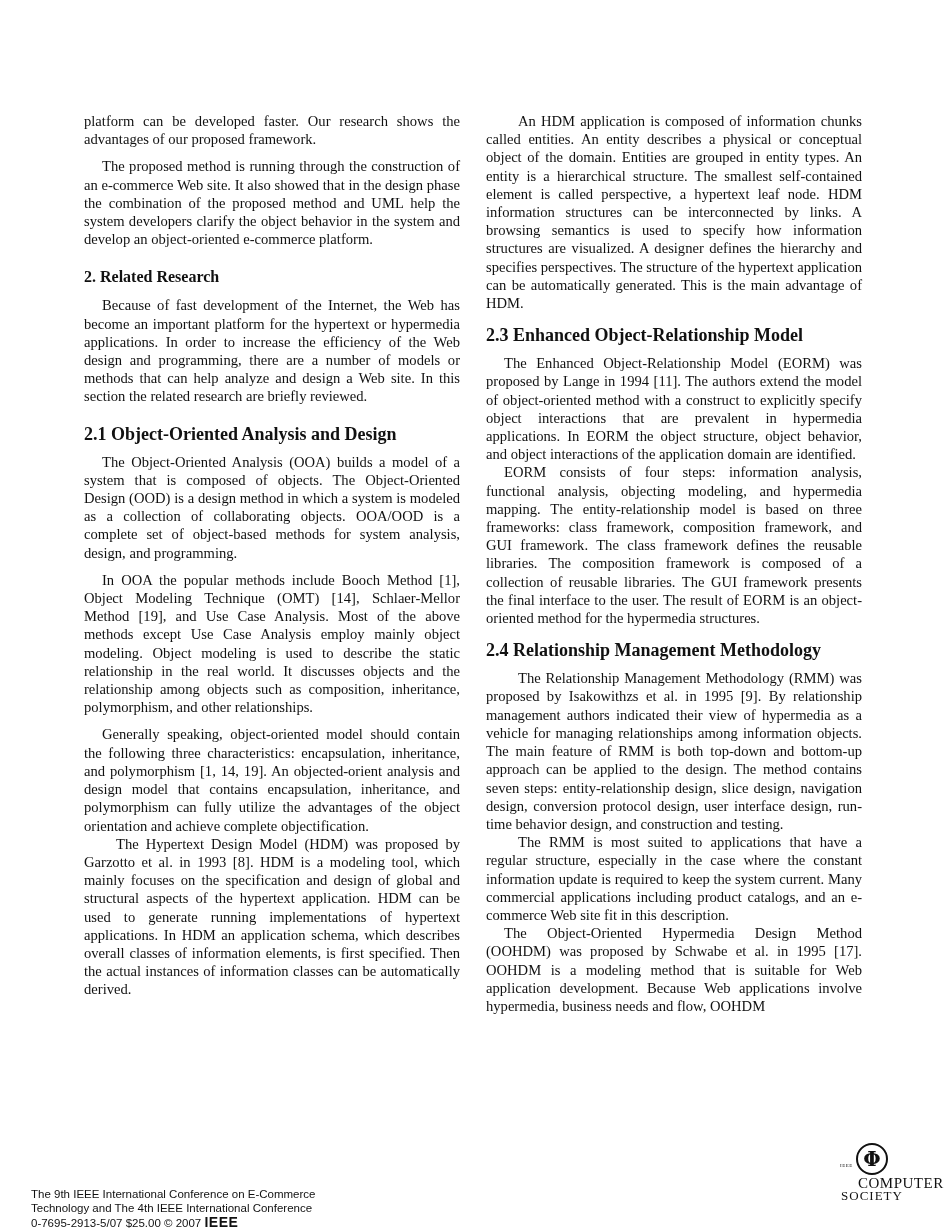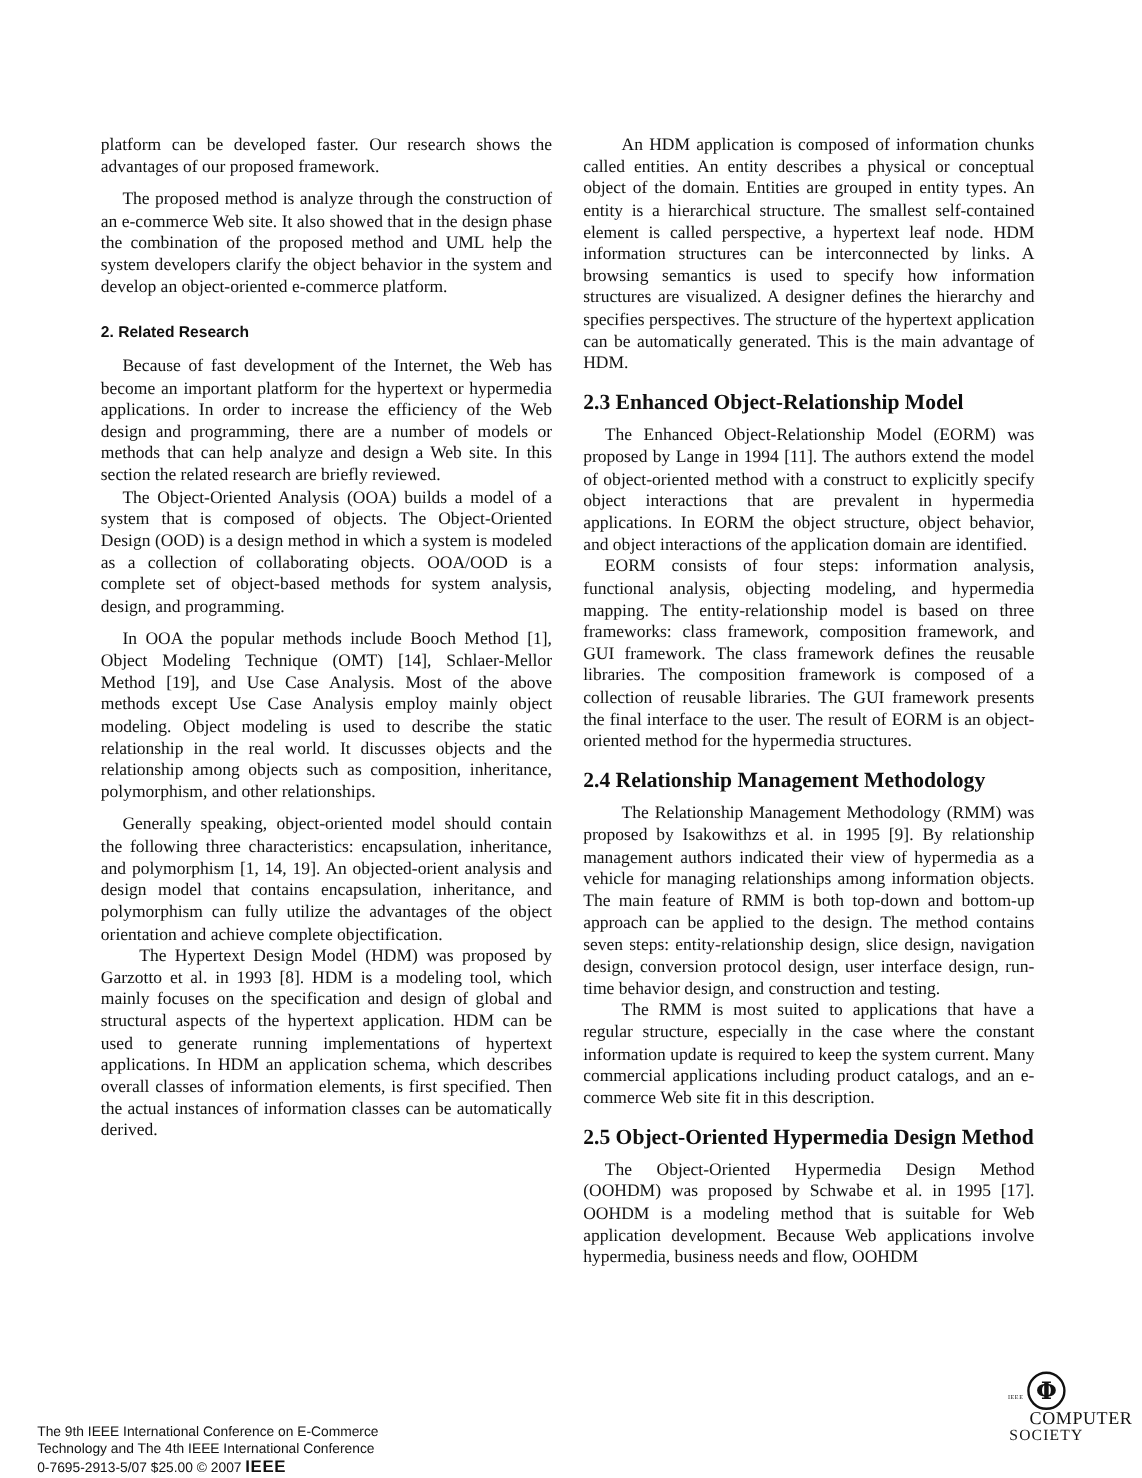--- a/index.html
+++ b/index.html
@@ -5,65 +5,65 @@
   html, body { margin: 0; padding: 0; background: #ffffff; }
   body { width: 952px; height: 1232px; position: relative; overflow: hidden; color: #111; }
   .page { position: absolute; left: 0; top: 0; width: 804px; height: 1232px; }
   .col { position: absolute; top: 112px; width: 376px; font-family: "Liberation Serif", serif; font-size: 14.6px; line-height: 18.2px; }
   .col.left { left: 84px; }
   .col.right { left: 486px; }
   p { margin: 0; text-align: justify; }
   p.indent { text-indent: 18px; }
   p.indent2 { text-indent: 32px; }
   .gap { height: 9px; }
-  h2.sec { font-family: Liberation Sans, sans-serif; font-weight: bold; font-size: 13px; margin: 18px 0 8px 0; line-height: 22px; }
+  h2.sec { font-family: Liberation Serif, serif; font-weight: bold; font-size: 16px; margin: 18px 0 8px 0; line-height: 22px; }
   h3.sub { font-family: "Liberation Serif", serif; font-weight: bold; font-size: 18px; margin: 18px 0 9px 0; line-height: 20px; }
   .right h3.sub { margin-top: 13px; }
   .footer-left { position: absolute; left: 31px; top: 1143px; font-family: "Liberation Sans", sans-serif; font-size: 11.5px; line-height: 14.2px; color: #111; margin-top: 44px; }
   .ieee-mark { font-family: "Liberation Sans", sans-serif; font-weight: bold; font-size: 14px; letter-spacing: 0.5px; }
   .logo { position: absolute; left: 822px; top: 1143px; width: 100px; height: 60px; text-align: center; }
   .logo .phi { width: 28px; height: 28px; border-radius: 50%; border: 2px solid #111; margin: 0 auto; position: relative; font-family: "DejaVu Serif", serif; font-weight: bold; font-size: 20px; line-height: 28px; }
   .logo .ieee-small { position: absolute; left: 18px; top: 20px; font-family: "Liberation Serif", serif; font-size: 5px; letter-spacing: 0.5px; }
   .logo .cs1 { font-family: "Liberation Serif", serif; font-size: 15px; line-height: 14px; letter-spacing: 0.5px; margin-top: 1px; margin-left: 36px; }
   .logo .cs2 { font-family: "Liberation Serif", serif; font-size: 13px; line-height: 12px; letter-spacing: 1px; }
 </style>
 </head>
 <body>
 
 <div class="page">
 
   <div class="col left">
     <p>platform can be developed faster. Our research shows the advantages of our proposed framework.</p>
     <div class="gap"></div>
-    <p class="indent">The proposed method is analyze through the construction of an e-commerce Web site. It also showed that in the design phase the combination of the proposed method and UML help the system developers clarify the object behavior in the system and develop an object-oriented e-commerce platform.</p>
+    <p class="indent">The proposed method is running through the construction of an e-commerce Web site. It also showed that in the design phase the combination of the proposed method and UML help the system developers clarify the object behavior in the system and develop an object-oriented e-commerce platform.</p>
 
     <h2 class="sec">2.  Related Research</h2>
     <p class="indent">Because of fast development of the Internet, the Web has become an important platform for the hypertext or hypermedia applications. In order to increase the efficiency of the Web design and programming, there are a number of models or methods that can help analyze and design a Web site. In this section the related research are briefly reviewed.</p>
 
+    <h3 class="sub">2.1 Object-Oriented Analysis and Design</h3>
     <p class="indent">The Object-Oriented Analysis (OOA) builds a model of a system that is composed of objects. The Object-Oriented Design (OOD) is a design method in which a system is modeled as a collection of collaborating objects. OOA/OOD is a complete set of object-based methods for system analysis, design, and programming.</p>
     <div class="gap"></div>
     <p class="indent">In OOA the popular methods include Booch Method [1], Object Modeling Technique (OMT) [14], Schlaer-Mellor Method [19], and Use Case Analysis. Most of the above methods except Use Case Analysis employ mainly object modeling. Object modeling is used to describe the static relationship in the real world. It discusses objects and the relationship among objects such as composition, inheritance, polymorphism, and other relationships.</p>
     <div class="gap"></div>
     <p class="indent">Generally speaking, object-oriented model should contain the following three characteristics: encapsulation, inheritance, and polymorphism [1, 14, 19]. An objected-orient analysis and design model that contains encapsulation, inheritance, and polymorphism can fully utilize the advantages of the object orientation and achieve complete objectification.</p>
 
     <p class="indent2">The Hypertext Design Model (HDM) was proposed by Garzotto et al. in 1993 [8]. HDM is a modeling tool, which mainly focuses on the specification and design of global and structural aspects of the hypertext application. HDM can be used to generate running implementations of hypertext applications. In HDM an application schema, which describes overall classes of information elements, is first specified. Then the actual instances of information classes can be automatically derived.</p>
   </div>
 
   <div class="col right">
     <p class="indent2">An HDM application is composed of information chunks called entities. An entity describes a physical or conceptual object of the domain. Entities are grouped in entity types. An entity is a hierarchical structure. The smallest self-contained element is called perspective, a hypertext leaf node. HDM information structures can be interconnected by links. A browsing semantics is used to specify how information structures are visualized. A designer defines the hierarchy and specifies perspectives. The structure of the hypertext application can be automatically generated. This is the main advantage of HDM.</p>
 
     <h3 class="sub">2.3 Enhanced Object-Relationship Model</h3>
     <p class="indent">The Enhanced Object-Relationship Model (EORM) was proposed by Lange in 1994 [11]. The authors extend the model of object-oriented method with a construct to explicitly specify object interactions that are prevalent in hypermedia applications. In EORM the object structure, object behavior, and object interactions of the application domain are identified.</p>
     <p class="indent">EORM consists of four steps: information analysis, functional analysis, objecting modeling, and hypermedia mapping. The entity-relationship model is based on three frameworks: class framework, composition framework, and GUI framework. The class framework defines the reusable libraries. The composition framework is composed of a collection of reusable libraries. The GUI framework presents the final interface to the user. The result of EORM is an object-oriented method for the hypermedia structures.</p>
 
     <h3 class="sub">2.4 Relationship Management Methodology</h3>
     <p class="indent2">The Relationship Management Methodology (RMM) was proposed by Isakowithzs et al. in 1995 [9]. By relationship management authors indicated their view of hypermedia as a vehicle for managing relationships among information objects. The main feature of RMM is both top-down and bottom-up approach can be applied to the design. The method contains seven steps: entity-relationship design, slice design, navigation design, conversion protocol design, user interface design, run-time behavior design, and construction and testing.</p>
     <p class="indent2">The RMM is most suited to applications that have a regular structure, especially in the case where the constant information update is required to keep the system current. Many commercial applications including product catalogs, and an e-commerce Web site fit in this description.</p>
 
-    <h3 class="sub">2.5 Object-Oriented Hypermedia Design Method</h3>
     <p class="indent">The Object-Oriented Hypermedia Design Method (OOHDM) was proposed by Schwabe et al. in 1995 [17]. OOHDM is a modeling method that is suitable for Web application development. Because Web applications involve hypermedia, business needs and flow, OOHDM</p>
   </div>
 
   <div class="footer-left">
     <div>The 9th IEEE International Conference on E-Commerce</div>
     <div>Technology and The 4th IEEE International Conference</div>
     <div><span>0-7695-2913-5/07 $25.00  © 2007 </span><span class="ieee-mark">IEEE</span></div>
   </div>
 
   <div class="logo">

